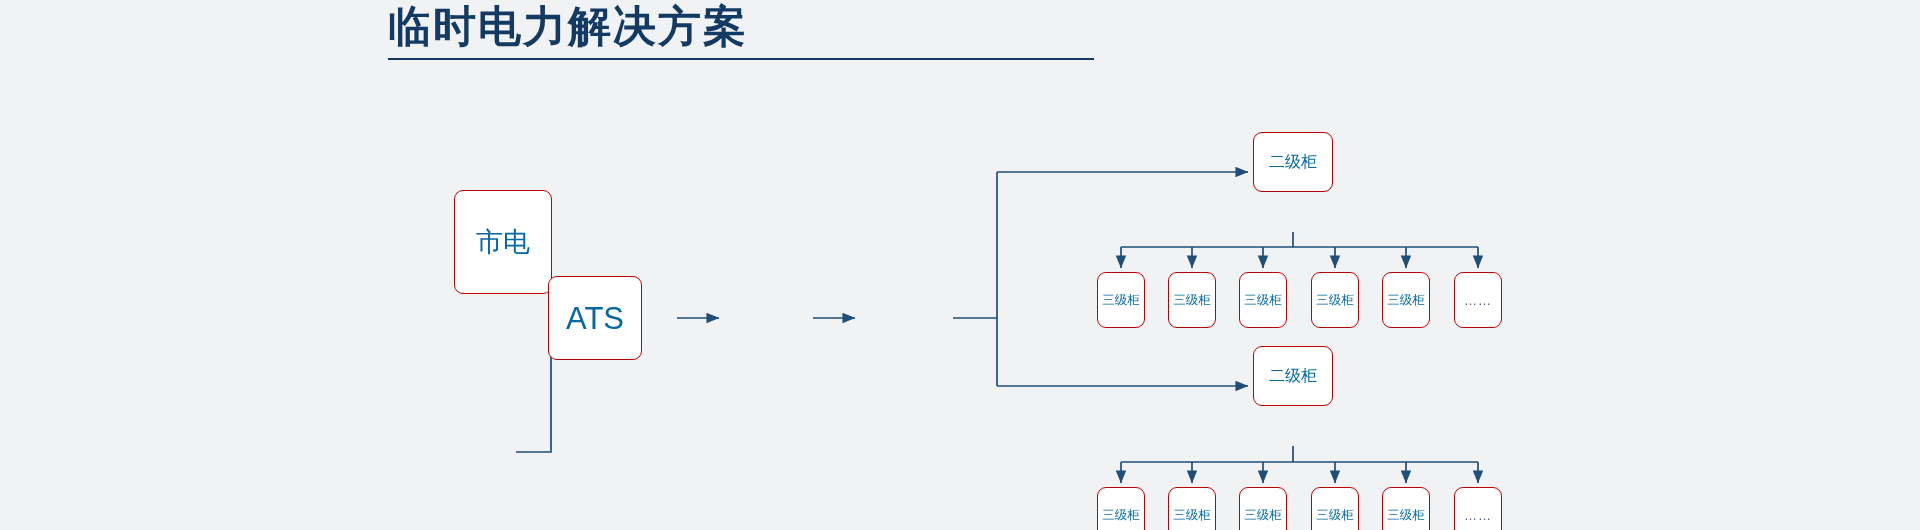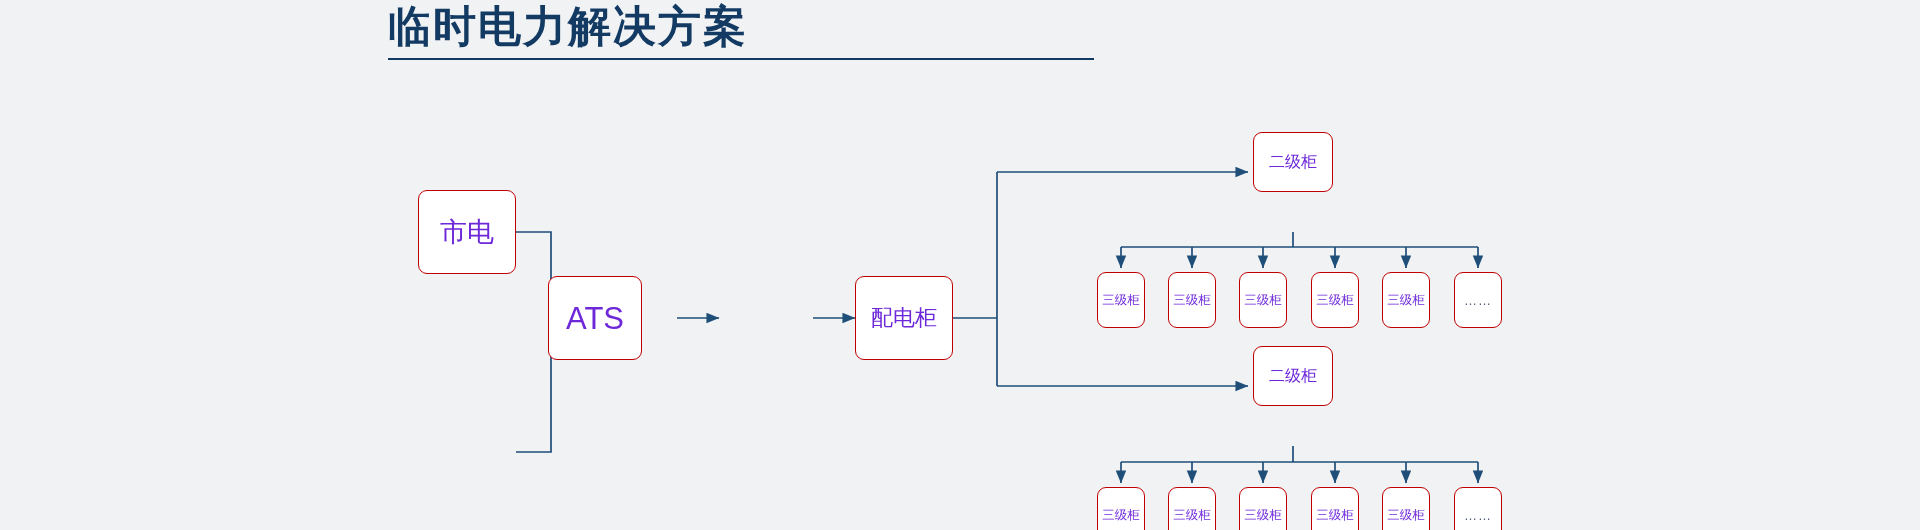--- a/index.html
+++ b/index.html
@@ -41,26 +41,26 @@
   
   .node{
     position:absolute;
     box-sizing:border-box;
     background:#ffffff;
     border:1.6px solid #C00000;
     border-radius:9px;
     display:flex;
     align-items:center;
     justify-content:center;
-    color:#6d28d9;
+    color:#0369a1;
     text-align:center;
     line-height:1;
     z-index:3;
   }
-  .n-src{width:98px;height:84px;font-size:27px;}
+  .n-src{width:98px;height:104px;font-size:27px;margin-left:36px;}
   .n-mid{width:94px;height:84px;font-size:31px;}
   .n-mid-cn{width:98px;height:84px;font-size:22px;}
   .n-l2{width:80px;height:60px;font-size:16px;}
   .n-l3{width:48px;height:56px;font-size:12.5px;}
   .n-l3.dots{font-size:13px;letter-spacing:1px;color:#54617a;}
 </style>
 </head>
 <body>
 
 <div id="page">
@@ -110,21 +110,20 @@
         <path d="M1335,462 L1335,483" marker-end="url(#ah)"></path>
         <path d="M1406,462 L1406,483" marker-end="url(#ah)"></path>
         <path d="M1478,462 L1478,483" marker-end="url(#ah)"></path>
       </g>
     </svg>
   </div>
 
   <div class="node n-src" style="left:418px;top:190px;">市电</div>
 
   <div class="node n-mid" style="left:548px;top:276px;">ATS</div>
-  <div class="node n-mid-cn" style="left:855px;top:276px;">配电柜</div>
 
   <div class="node n-l2" style="left:1253px;top:132px;">二级柜</div>
   <div class="node n-l2" style="left:1253px;top:346px;">二级柜</div>
 
   <div class="node n-l3" style="left:1097px;top:272px;">三级柜</div>
   <div class="node n-l3" style="left:1168px;top:272px;">三级柜</div>
   <div class="node n-l3" style="left:1239px;top:272px;">三级柜</div>
   <div class="node n-l3" style="left:1311px;top:272px;">三级柜</div>
   <div class="node n-l3" style="left:1382px;top:272px;">三级柜</div>
   <div class="node n-l3 dots" style="left:1454px;top:272px;">……</div>

